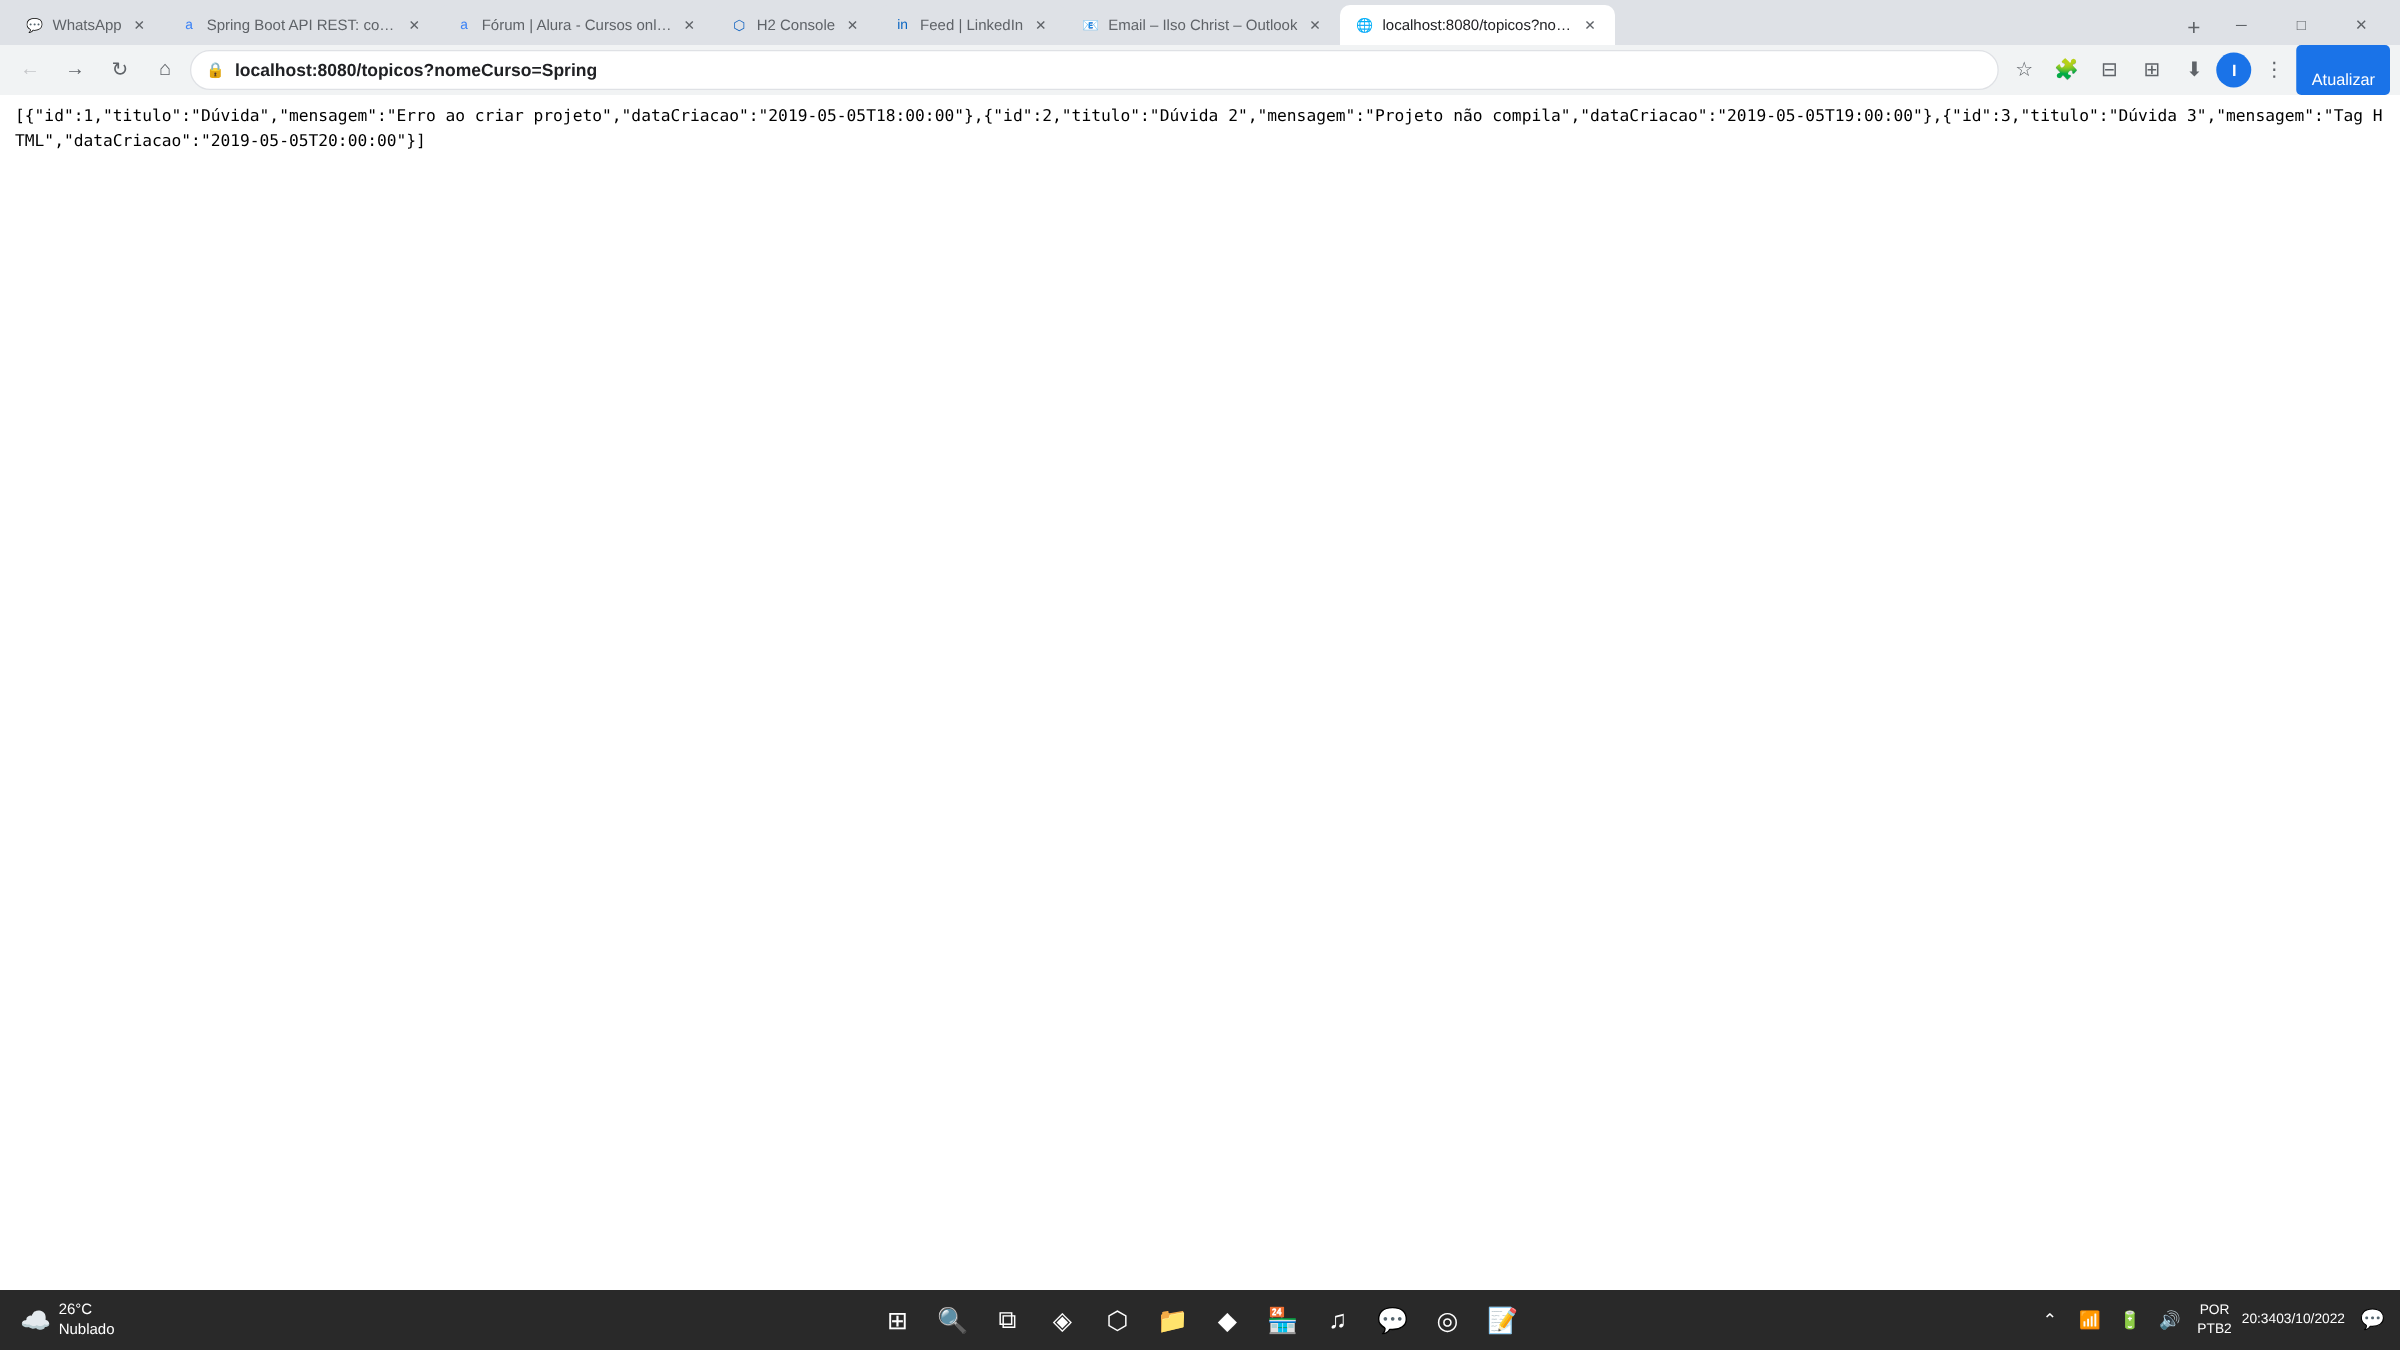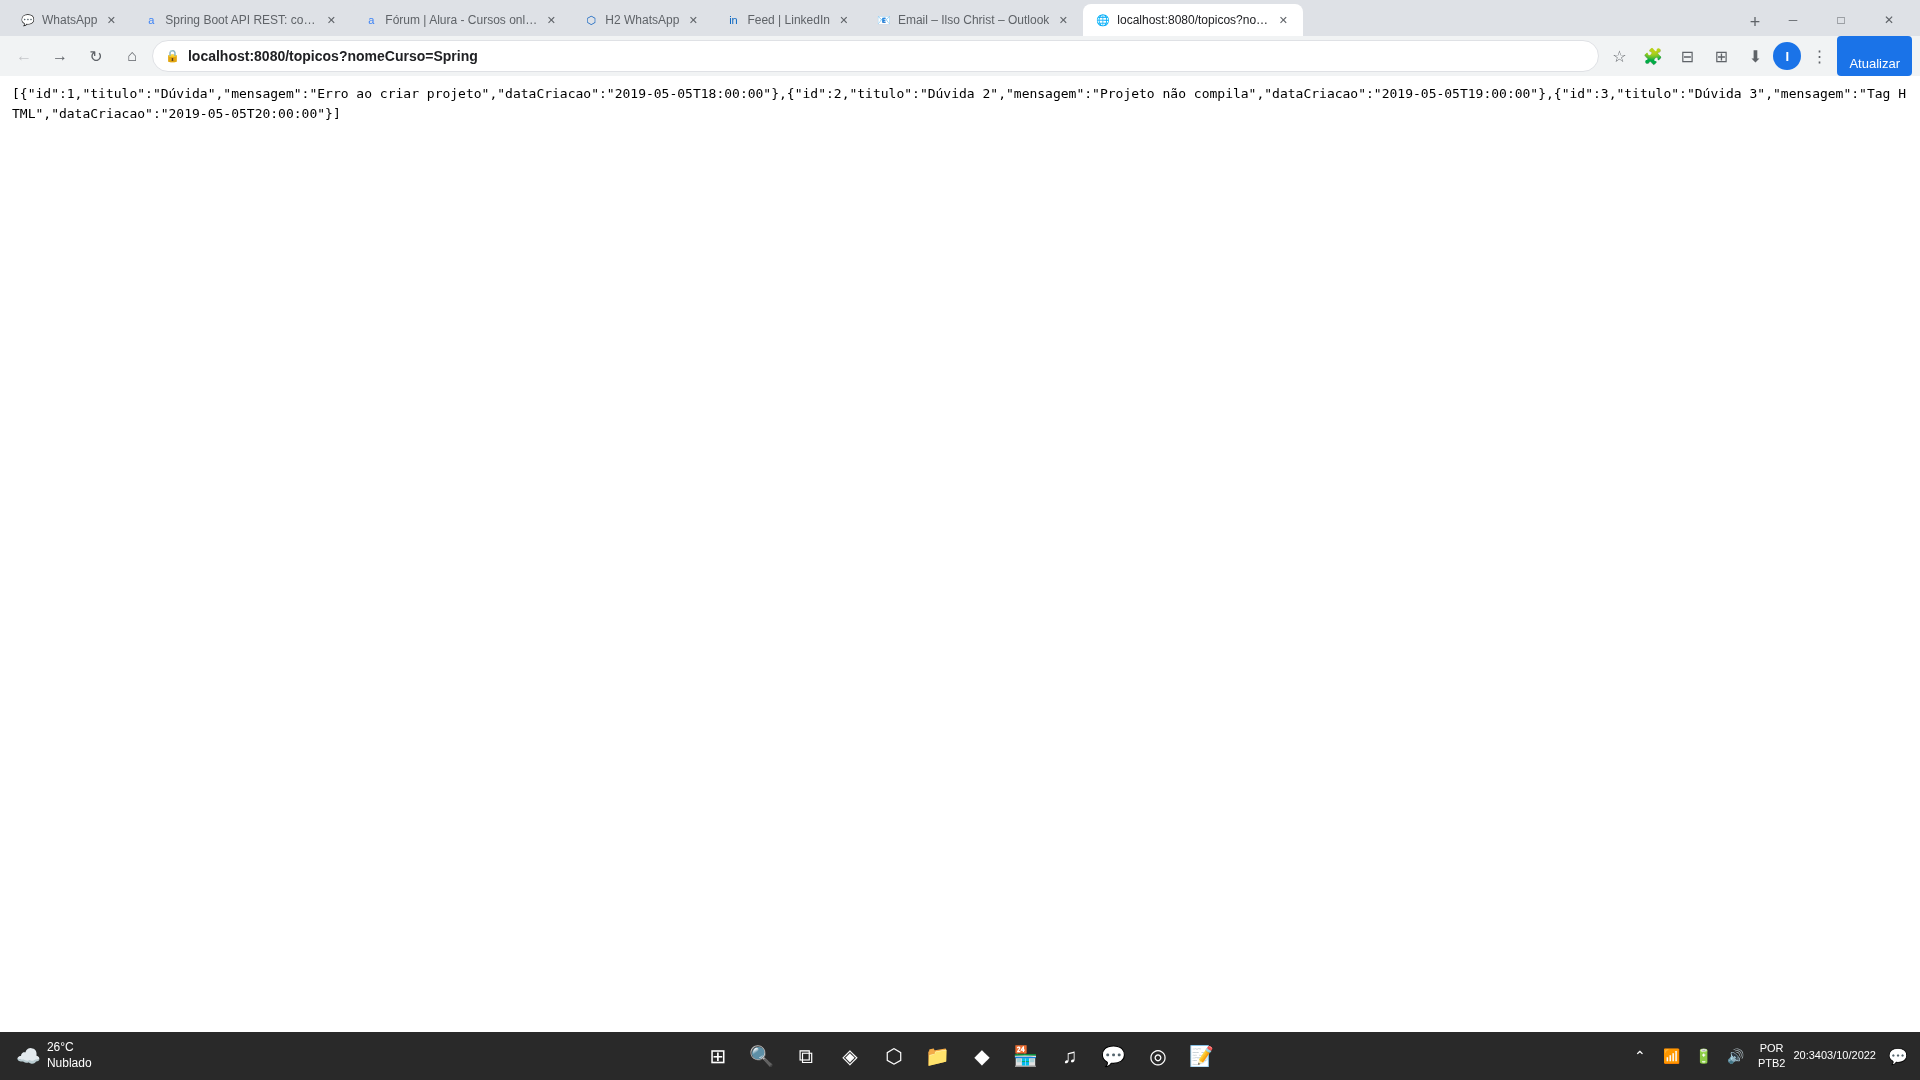--- a/index.html
+++ b/index.html
@@ -331,21 +331,21 @@
           <span class="tab-title">Spring Boot API REST: constru</span>
           <span class="tab-close">✕</span>
         </div>
         <div class="tab">
           <span class="tab-favicon favicon-alura">a</span>
           <span class="tab-title">Fórum | Alura - Cursos online d</span>
           <span class="tab-close">✕</span>
         </div>
         <div class="tab">
           <span class="tab-favicon favicon-h2">⬡</span>
-          <span class="tab-title">H2 WhatsApp</span>
+          <span class="tab-title">H2 Console</span>
           <span class="tab-close">✕</span>
         </div>
         <div class="tab">
           <span class="tab-favicon favicon-linkedin">in</span>
           <span class="tab-title">Feed | LinkedIn</span>
           <span class="tab-close">✕</span>
         </div>
         <div class="tab">
           <span class="tab-favicon favicon-email">📧</span>
           <span class="tab-title">Email – Ilso Christ – Outlook</span>

